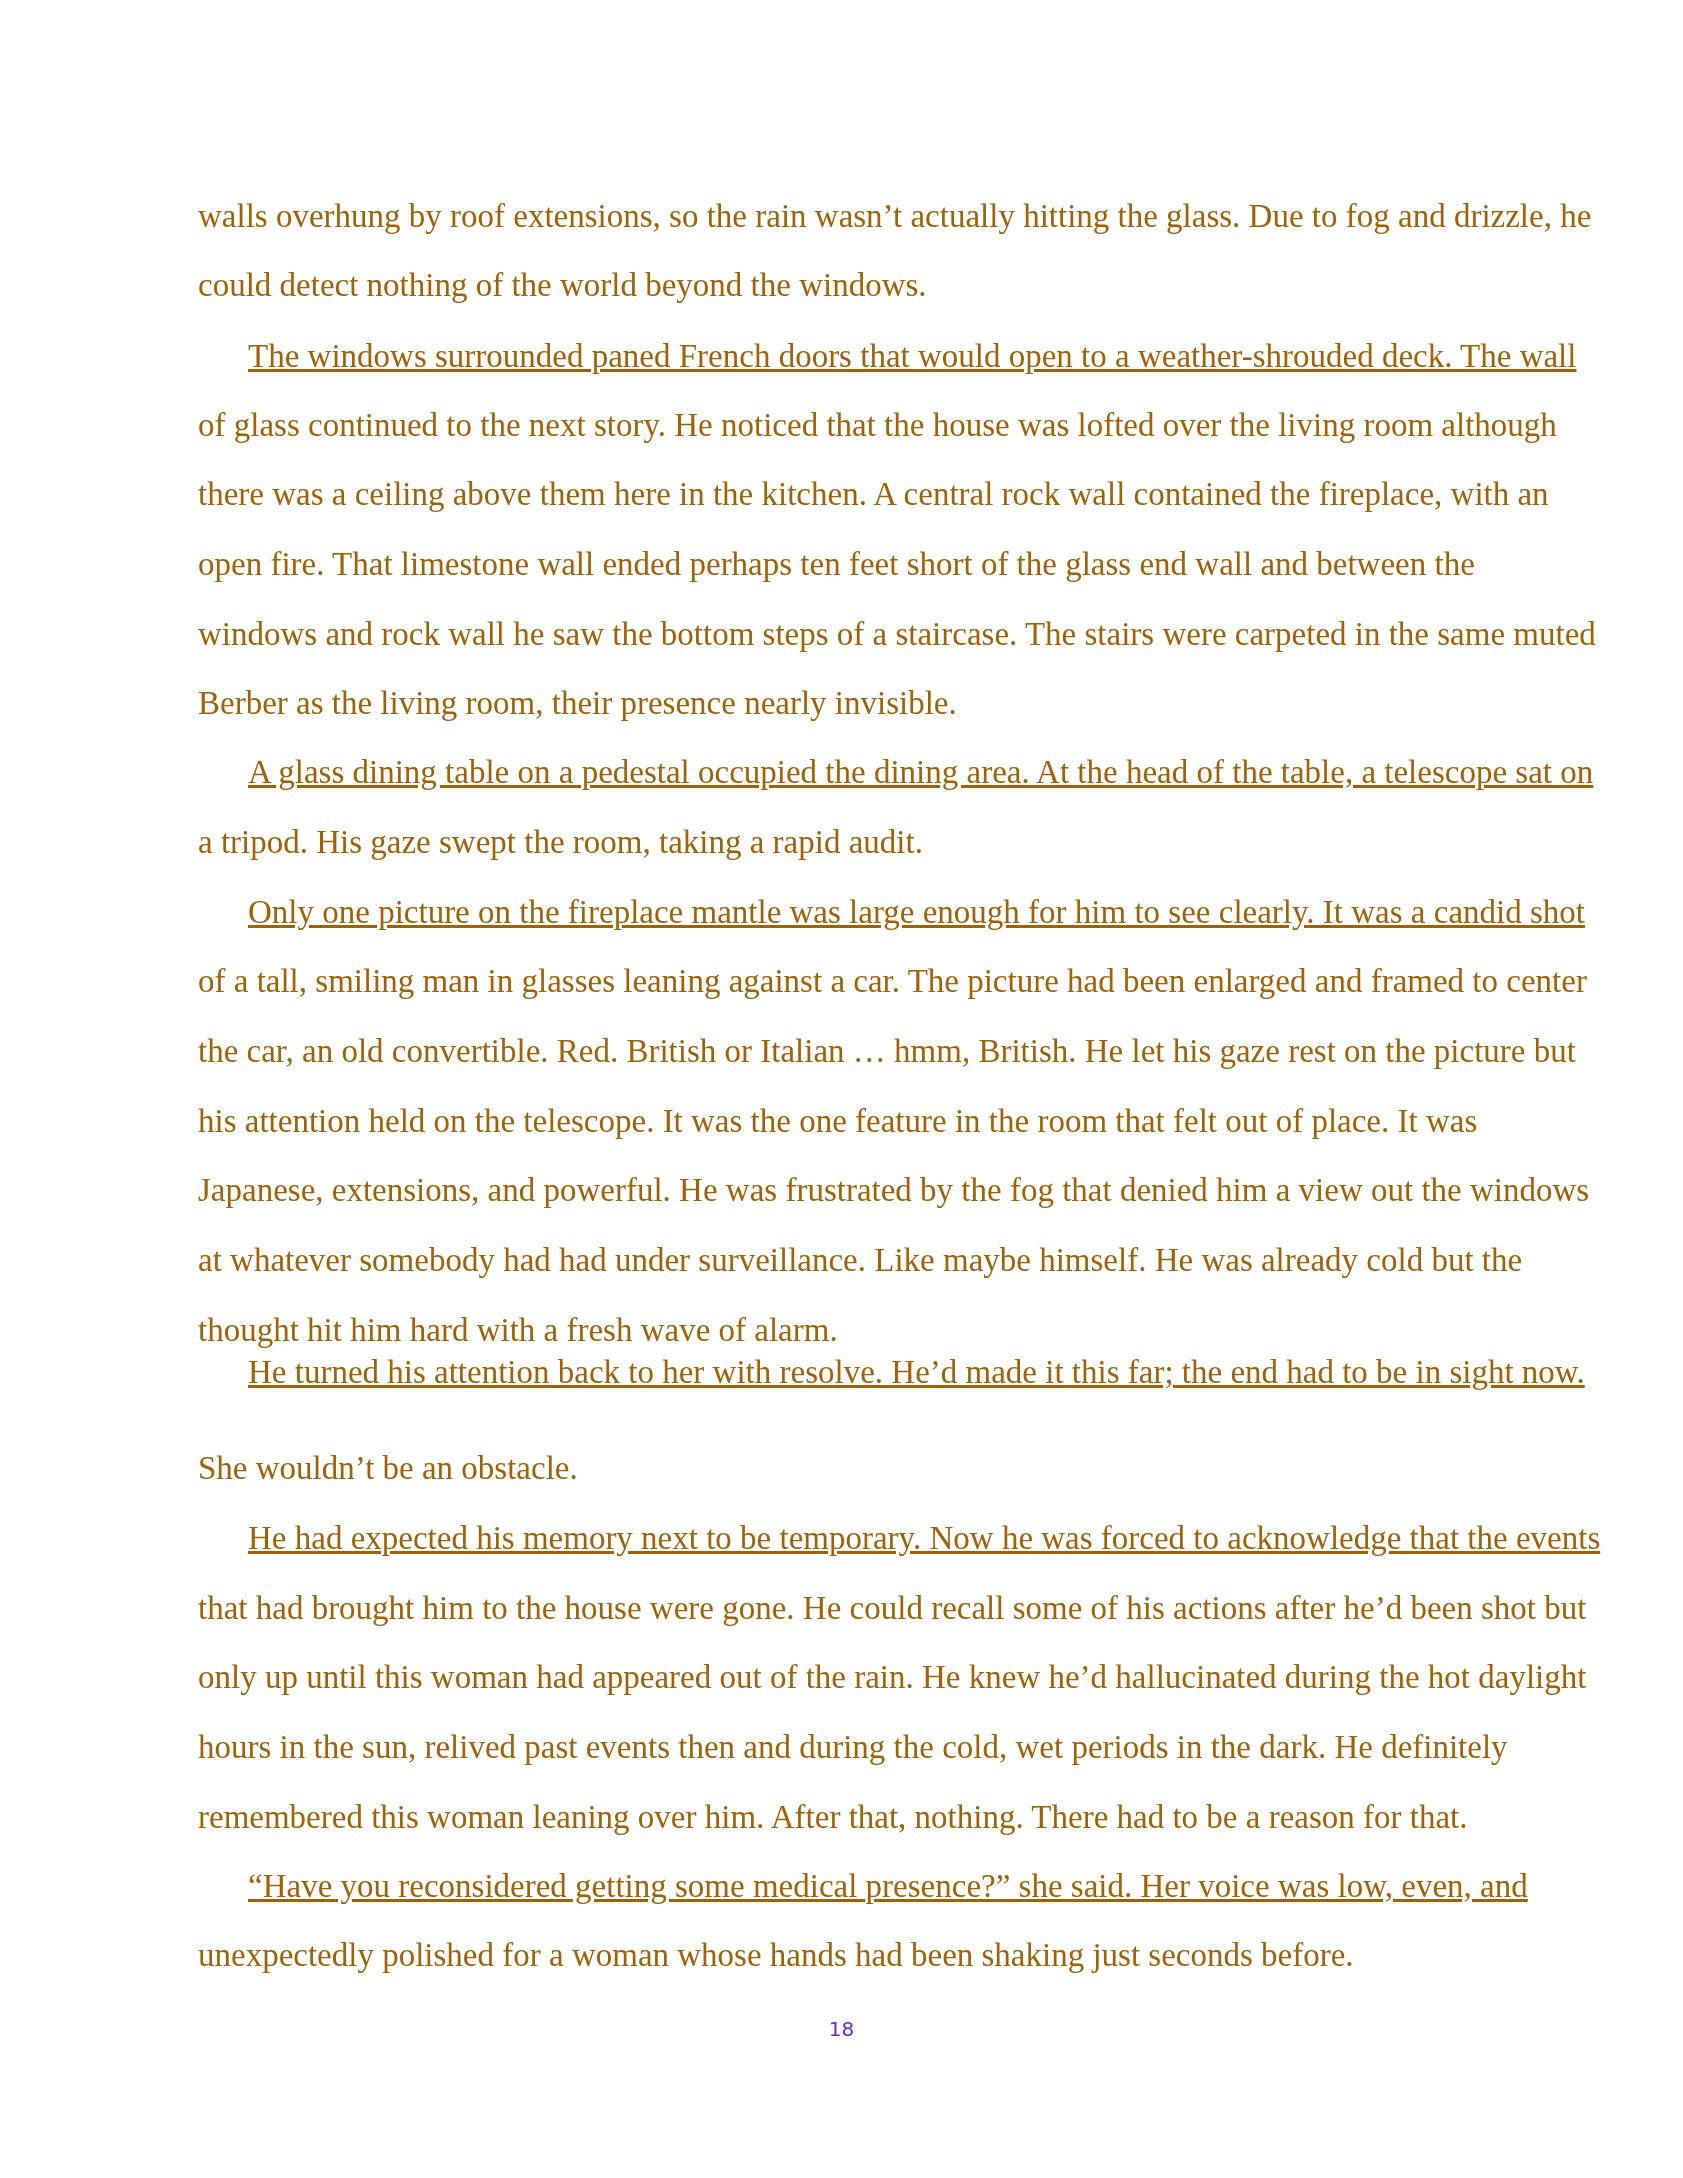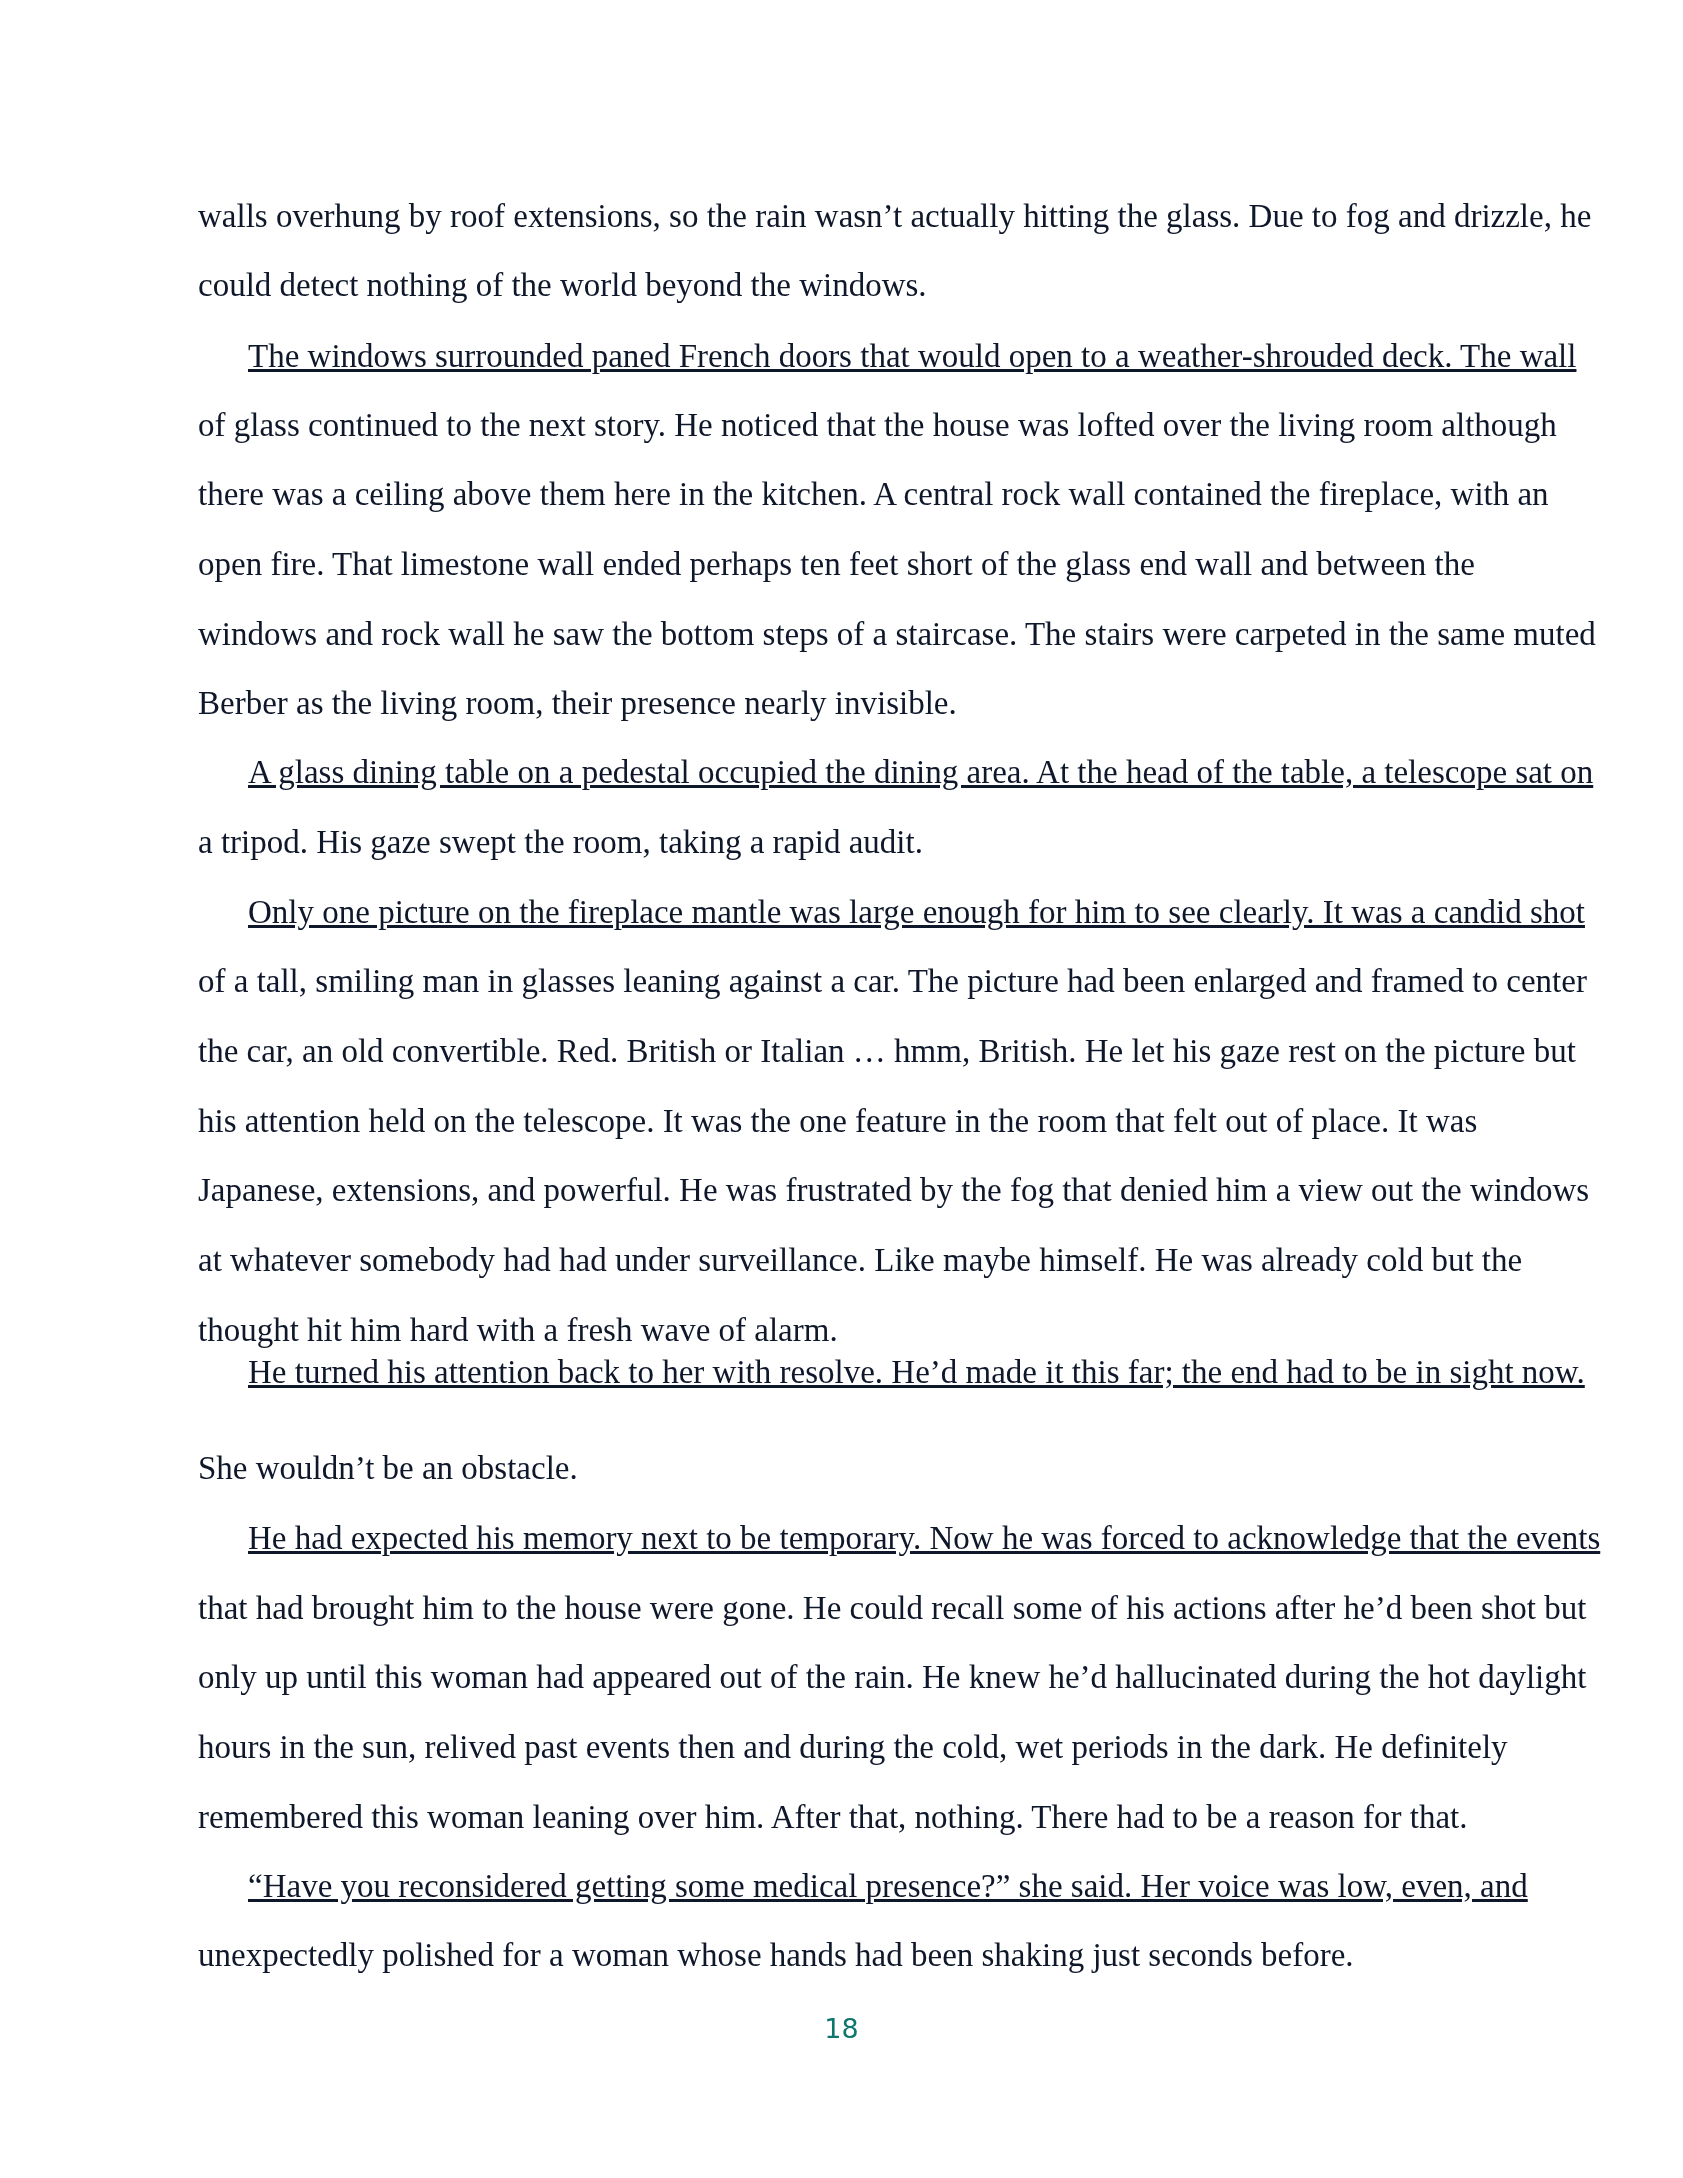--- a/index.html
+++ b/index.html
@@ -4,29 +4,29 @@
 <style>
   html, body { margin: 0; padding: 0; background: #ffffff; }
   body { width: 1683px; height: 2178px; position: relative; overflow: hidden; }
   .page { position: absolute; left: 0; top: 0; width: 1683px; height: 2178px; background: #ffffff; }
   .body-text { position: absolute; left: 198px; top: 0; width: 1287px; }
   .line {
     position: absolute; left: 0;
     font-family: "Liberation Serif", "DejaVu Serif", serif;
     font-size: 33px;
     line-height: 40px;
-    color: #0f172a;
+    color: #a16207;
     white-space: nowrap;
   }
   .line.indent { left: 50px; text-decoration: underline; }
   .page-number {
     position: absolute; left: 792px; width: 99px; text-align: center;
     top: 2016px;
     font-family: "DejaVu Sans", "Liberation Sans", sans-serif;
-    font-size: 27px; line-height: 26px; color: #0f766e;
+    font-size: 20px; line-height: 26px; color: #6d28d9;
   }
 </style>
 </head>
 <body>
 
 <div class="page">
   <div class="body-text">
 
     <div class="line" style="top:196px">walls overhung by roof extensions, so the rain wasn’t actually hitting the glass. Due to fog and drizzle, he</div>
     <div class="line" style="top:265px">could detect nothing of the world beyond the windows.</div>

